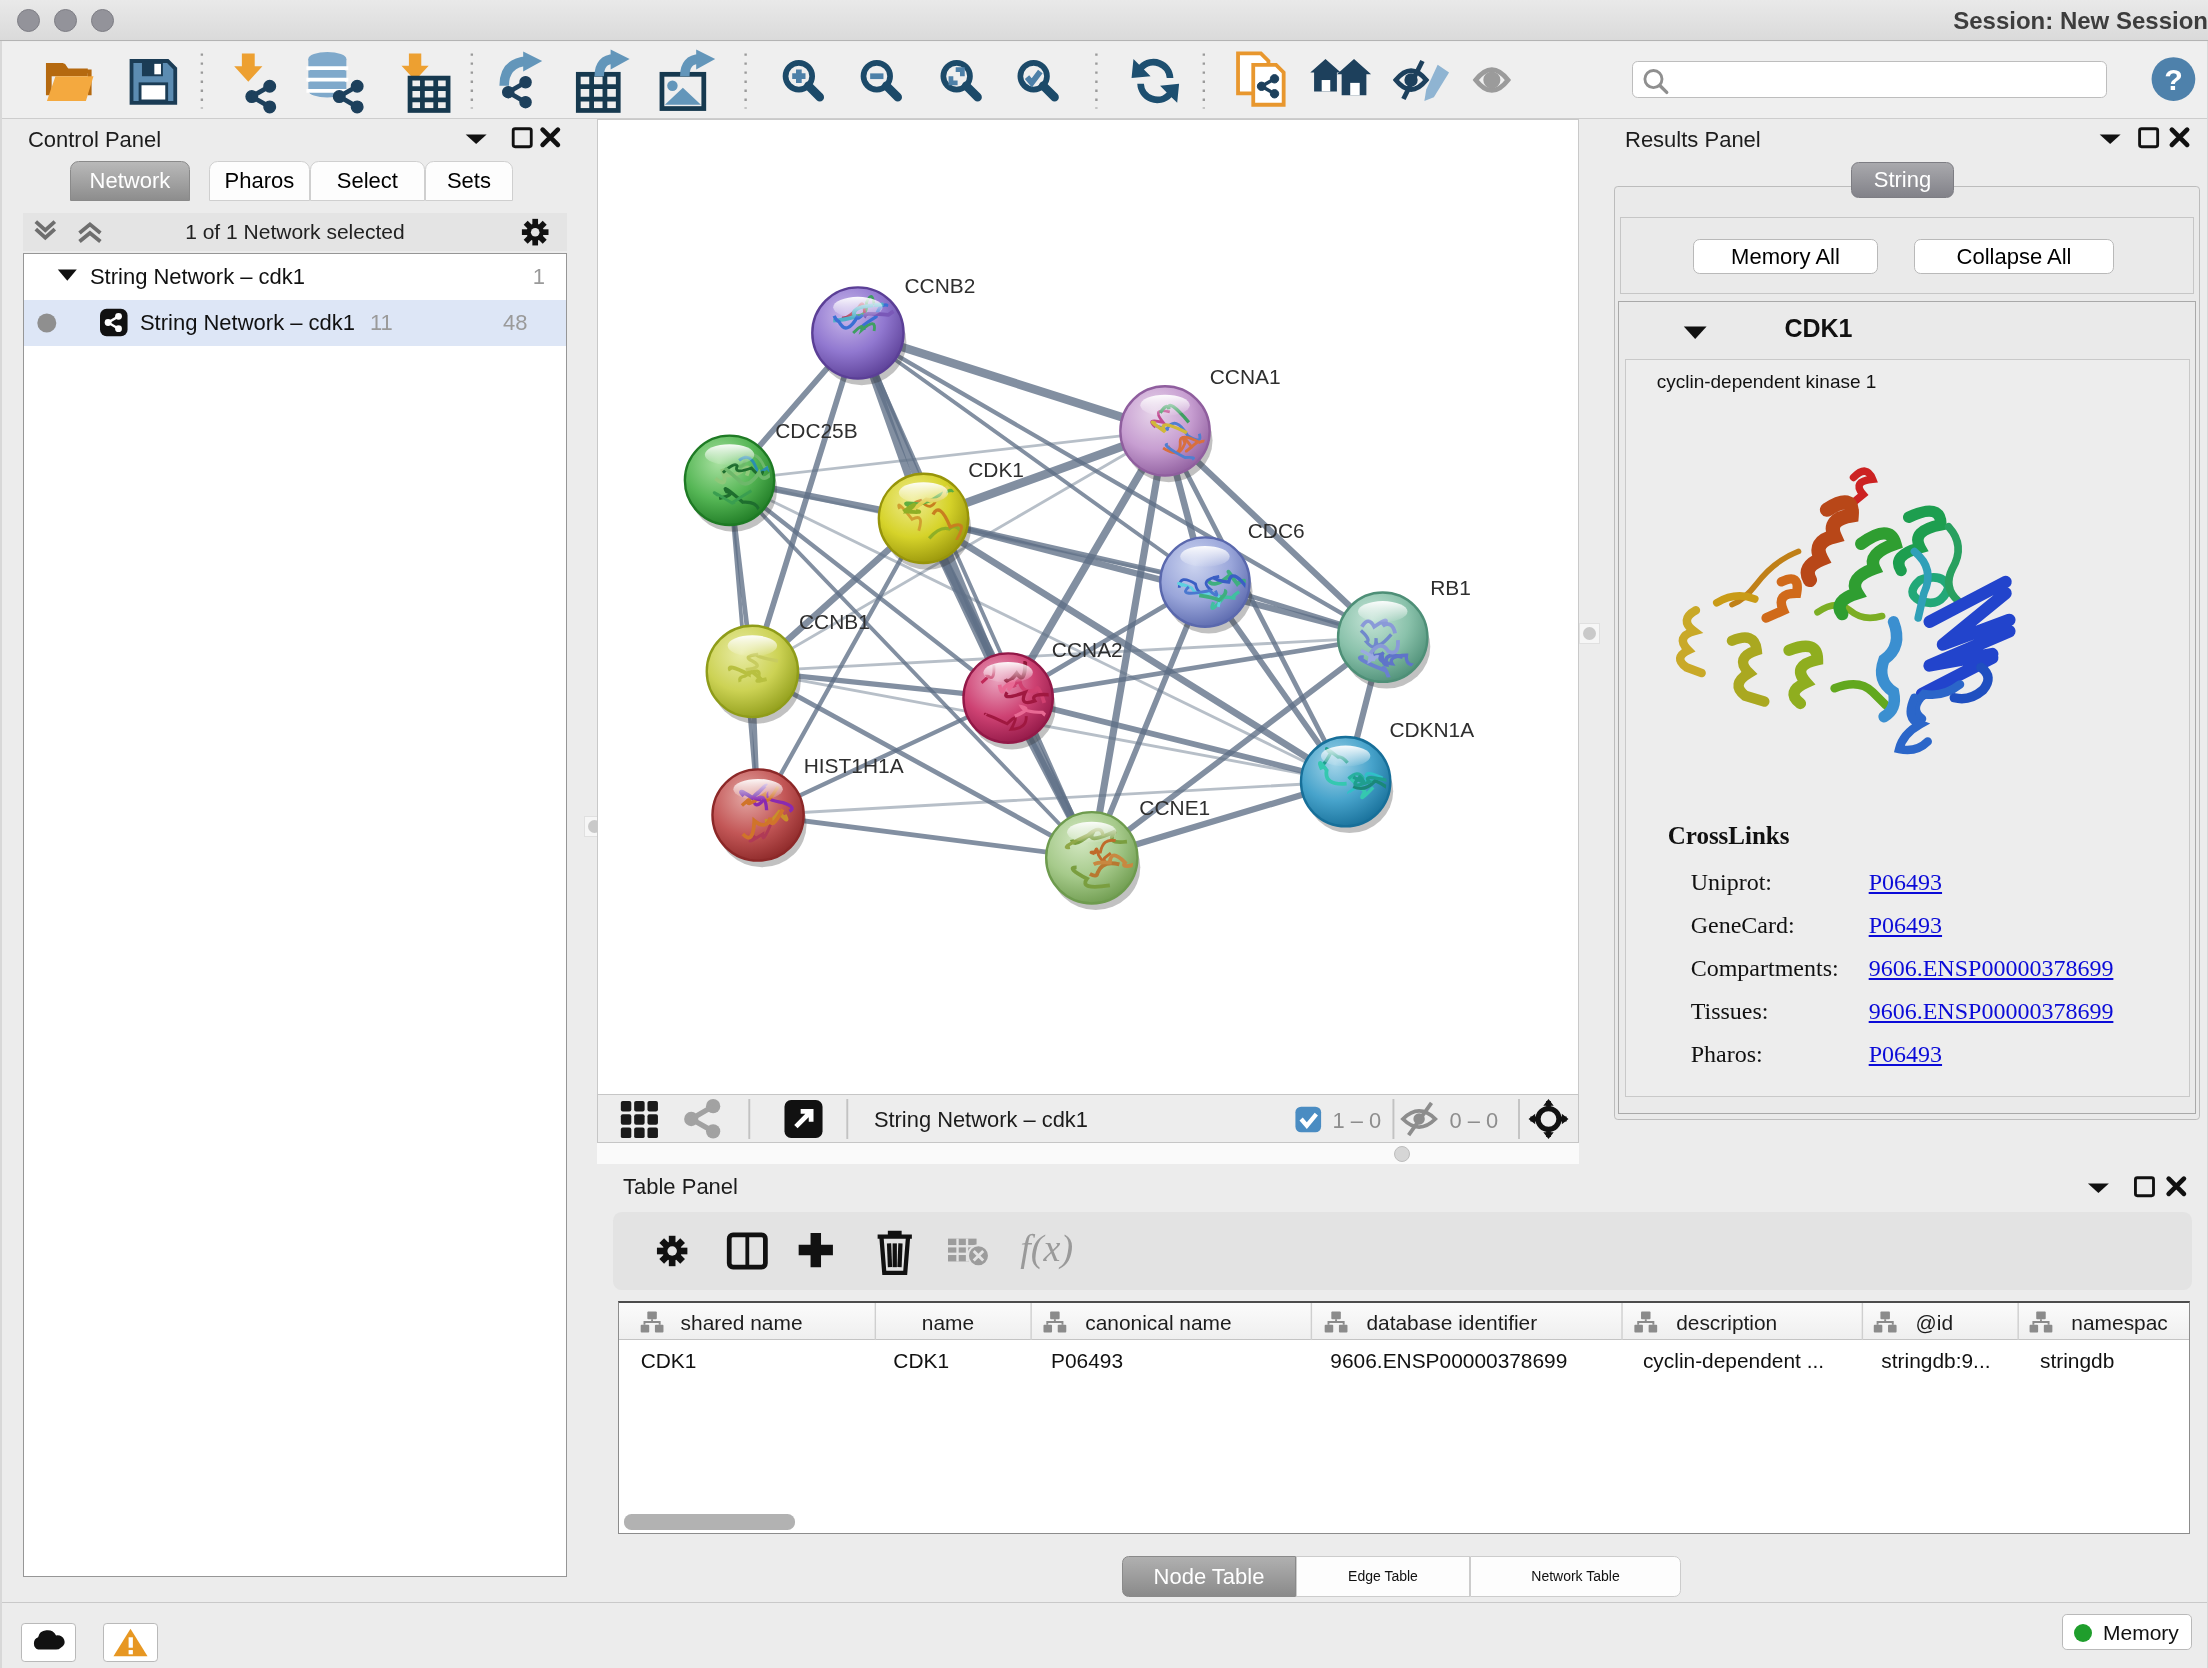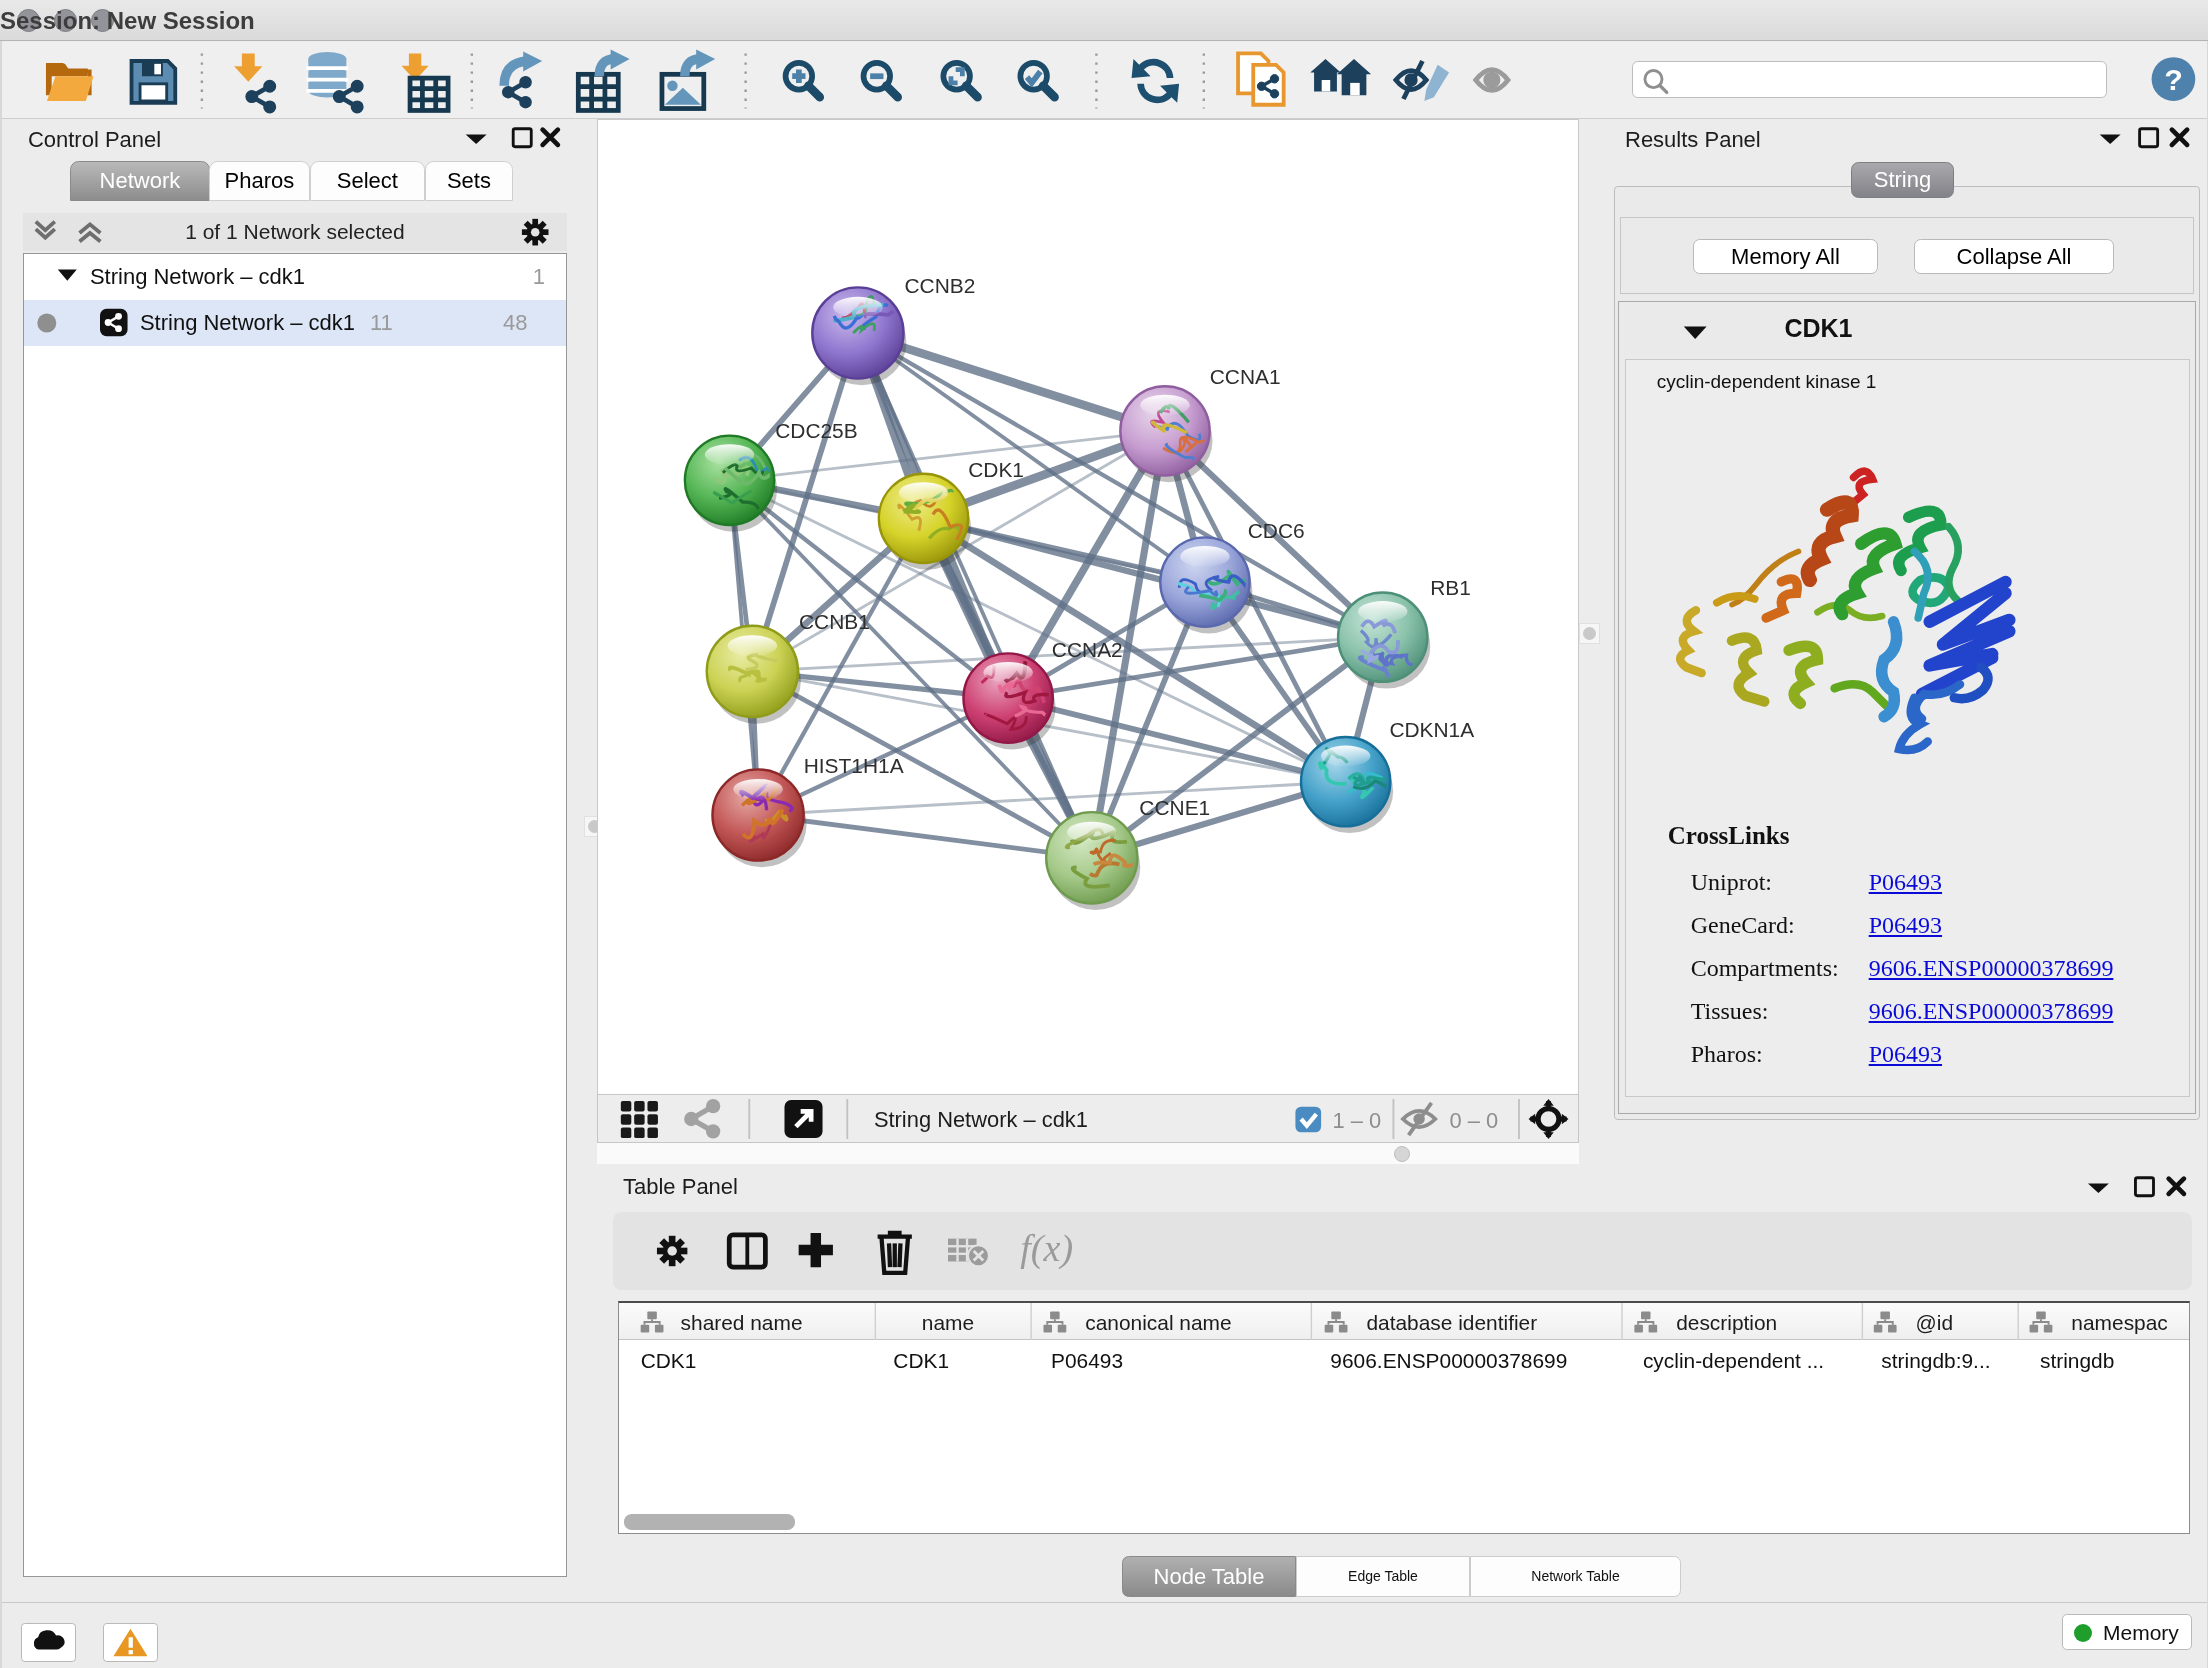--- a/index.html
+++ b/index.html
@@ -1,21 +1,21 @@
 <!DOCTYPE html>
 <html style="font-size:15px"><head>
 <meta charset="utf-8">
 <style>
 * { margin:0; padding:0; box-sizing:border-box; }
 html,body { width:2208px; height:1668px; font-family:"Liberation Sans", sans-serif; background:#ececec; position:relative; overflow:hidden; }
 .abs { position:absolute; }
 
 #titlebar { left:0; top:0; width:2208px; height:41px; background:linear-gradient(#e9e9e9,#dadada); border-bottom:1px solid #b4b4b4; }
 .tl { position:absolute; top:8.6px; width:23px; height:23px; border-radius:50%; background:#93939a; border:1px solid #7e7e85; }
-#title { position:absolute; top:6.7px; left:0; width:2208px; text-align:left; font-size:24px; font-weight:bold; color:#3d3d3d; }
+#title { position:absolute; top:6.7px; left:0; width:2208px; text-align:right; font-size:24px; font-weight:bold; color:#3d3d3d; }
 
 #toolbar { left:0; top:42px; width:2208px; height:77px; background:#efefef; border-bottom:1px solid #cdcdcd; }
 #searchbox { position:absolute; left:1632px; top:19px; width:475px; height:37px; background:#fff; border:1px solid #bdbdbd; border-radius:5.7px; }
 
 #controlpanel { left:1.9px; top:119px; width:578px; height:1483px; background:#ececec; }
 .ptitle { font-size:22px; color:#1c1c1c; }
 #networkarea { left:597px; top:119px; width:982px; height:1045px; background:#fff; border:1px solid #c9c9c9; }
 #netfooter { left:597px; top:1094px; width:982px; height:49px; background:#ededed; border:1px solid #c6c6c6; }
 #netstrip { left:597px; top:1143px; width:982px; height:21px; background:#fafafa; }
 #resultspanel { left:1580px; top:119px; width:629px; height:1045px; background:#ececec; }
@@ -196,21 +196,21 @@
   </svg>
 </div>
 <div id="controlpanel" class="abs">
   <div class="ptitle abs" style="left:26px;top:7.6px;">Control Panel</div>
   <svg class="abs" width="114" height="28.5" style="left:458px;top:3.8px;" xmlns="http://www.w3.org/2000/svg" viewBox="0 0 120 30">
     <path d="M6,12 L28,12 L17,22 Z" fill="#111"></path>
     <rect x="56" y="6" width="19" height="19" fill="none" stroke="#111" stroke-width="3" rx="2"></rect>
     <path d="M87,7 L103,23 M103,7 L87,23" stroke="#111" stroke-width="5" stroke-linecap="round"></path>
   </svg>
 
-  <div class="abs seltab" style="left:68px;top:42px;width:140px;height:40px;border-radius:8.6px 8.6px 0 0;border:1px solid #8a8a8a;font-size:22px;text-align:center;line-height:38px;">Network</div>
+  <div class="abs seltab" style="left:68px;top:42px;width:120px;height:40px;border-radius:8.6px 8.6px 0 0;border:1px solid #8a8a8a;font-size:22px;text-align:center;line-height:38px;">Network</div>
   <div class="abs" style="left:207px;top:42px;width:101px;height:40px;border-radius:8.6px 8.6px 0 0;border:1px solid #cfcfcf;background:#fdfdfd;font-size:22px;text-align:center;line-height:38px;">Pharos</div>
   <div class="abs" style="left:308px;top:42px;width:115px;height:40px;border-radius:8.6px 8.6px 0 0;border:1px solid #cfcfcf;background:#fdfdfd;font-size:22px;text-align:center;line-height:38px;">Select</div>
   <div class="abs" style="left:423px;top:42px;width:88px;height:40px;border-radius:8.6px 8.6px 0 0;border:1px solid #cfcfcf;background:#fdfdfd;font-size:22px;text-align:center;line-height:38px;">Sets</div>
 
   <div class="abs" style="left:21px;top:94px;width:544px;height:38px;background:#e4e4e4;">
     <svg width="114" height="38" style="position:absolute;left:9.5px;top:0;" xmlns="http://www.w3.org/2000/svg" viewBox="0 0 120 40">
       <g stroke="#6e6e6e" stroke-width="4" fill="none">
         <path d="M4,17 l10,9 10,-9 M4,9 l10,9 10,-9"></path>
         <path d="M50,21 l11,-9 11,9 M50,30 l11,-9 11,9"></path>
       </g>

